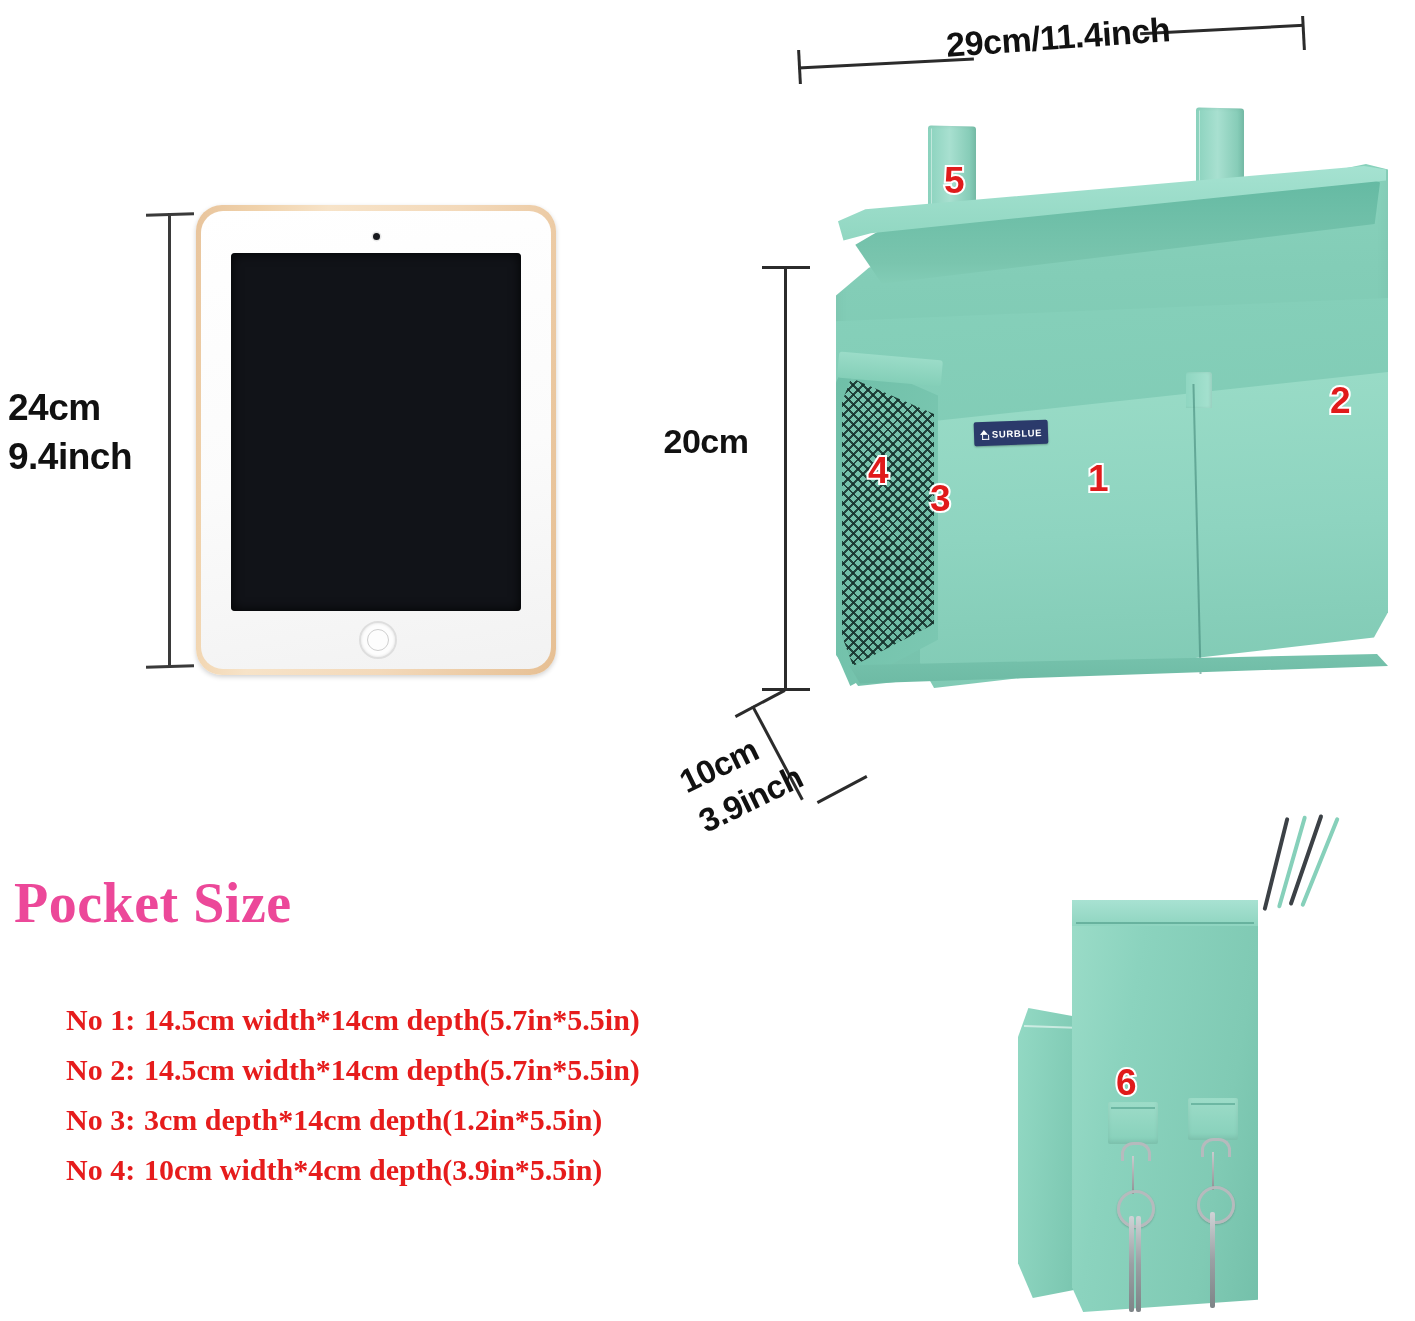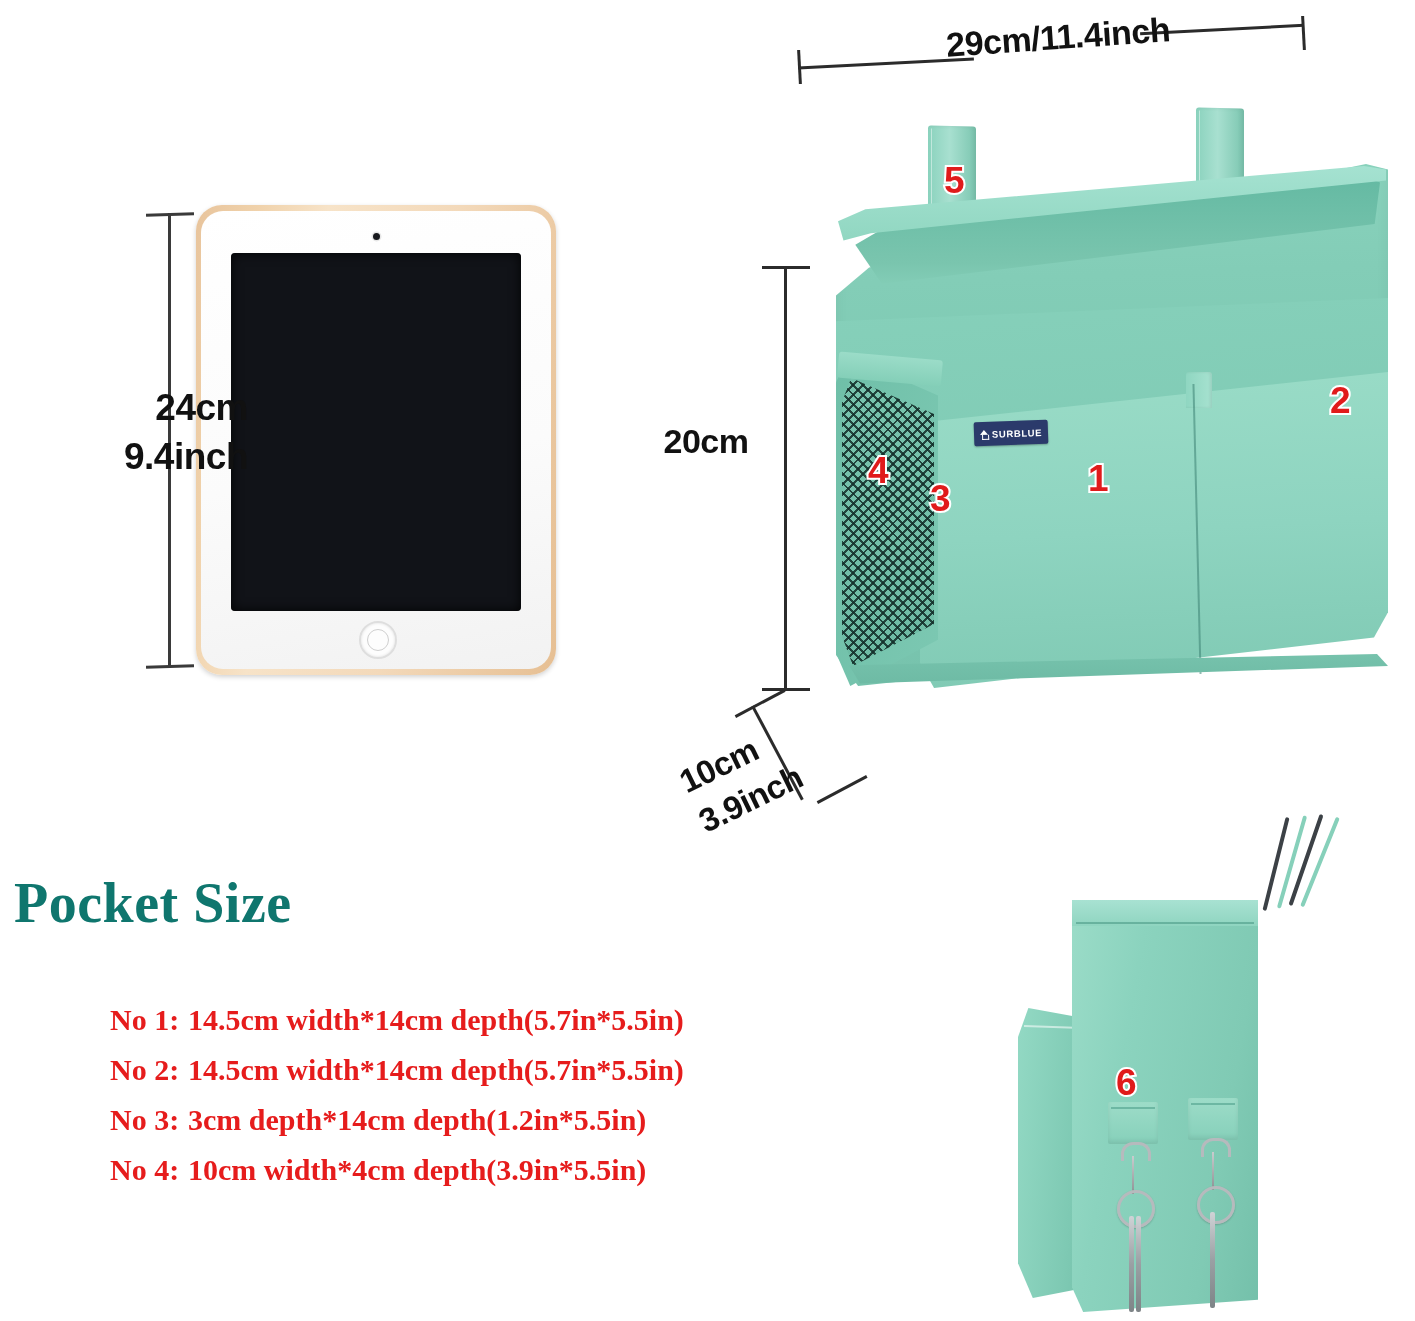--- a/index.html
+++ b/index.html
@@ -29,21 +29,21 @@
       box-shadow:inset 0 0 3px rgba(0,0,0,.12);}
   .tab-home::after{content:"";position:absolute;inset:6px;border-radius:50%;
       border:1.5px solid #cfcfcf;}
 
   
   #dim-height-tablet{left:128px;top:205px;width:80px;height:470px;}
   #dim-height-tablet .vline{left:40px;top:8px;width:2.5px;height:454px;background:#3a3a3a;}
   #dim-height-tablet .cap{left:18px;width:48px;height:2.5px;background:#3a3a3a;}
   #dim-height-tablet .cap.t{top:8px;transform:rotate(-2deg);}
   #dim-height-tablet .cap.b{top:460px;transform:rotate(-2deg);}
-  #dim-height-tablet .lbl{left:-120px;top:178px;width:240px;text-align:right;}
+  #dim-height-tablet .lbl{left:-120px;top:178px;width:240px;text-align:left;}
   #dim-height-tablet .lbl div{font-size:37px;line-height:49px;}
 
   
   #bag-figure{left:820px;top:60px;width:600px;height:680px;}
 
   .strap{position:absolute;background:linear-gradient(90deg,#8ad2bd,#a8e0d0 45%,#7cc6b0);
          border-radius:3px;box-shadow:inset -3px 0 4px rgba(0,0,0,.07);}
   .strap::after{content:"";position:absolute;left:3px;top:3px;bottom:3px;width:1px;
          background:rgba(255,255,255,.45);}
   #strap-left{left:108px;top:66px;width:48px;height:186px;transform:skewY(1.2deg);}
@@ -143,25 +143,25 @@
       background:#2b2b2b;transform:rotate(-28deg);transform-origin:center;}
   #dim-depth-bag .cap{position:absolute;width:56px;height:2.5px;background:#2b2b2b;}
   #dim-depth-bag .cap.t{left:40px;top:26px;transform:rotate(-28deg);}
   #dim-depth-bag .cap.b{left:122px;top:112px;transform:rotate(-28deg);}
   #dim-depth-bag .lbl{position:absolute;left:-10px;top:42px;width:190px;text-align:left;
       transform:rotate(-26deg);}
   #dim-depth-bag .lbl div{font-size:33px;line-height:44px;}
 
   
   #pocket-size-heading{left:14px;top:872px;font-family:"Liberation Serif",serif;
-      font-weight:bold;font-size:56px;line-height:62px;color:#0f766e;letter-spacing:.5px;}
+      font-weight:bold;font-size:56px;line-height:62px;color:#ec4899;letter-spacing:.5px;}
   #pocket-size-list{left:66px;top:995px;width:720px;}
   #pocket-size-list .row{font-family:"Liberation Serif",serif;font-weight:bold;
       color:#e61c1c;font-size:30px;line-height:50px;white-space:nowrap;}
-  #pocket-size-list .row .no{display:inline-block;width:78px;margin-left:44px;}
+  #pocket-size-list .row .no{display:inline-block;width:78px;}
 
   
   #sideview-figure{left:1010px;top:812px;width:330px;height:505px;}
   .sv-flap{position:absolute;left:8px;top:196px;width:74px;height:290px;
       background:linear-gradient(95deg,#93d9c4,#7ec9b3 70%,#74c0aa);
       clip-path:polygon(14% 0%, 100% 4%, 100% 96%, 20% 100%, 0% 88%, 0% 10%);
       border-radius:4px;}
   .sv-flap-seam{position:absolute;left:14px;top:214px;width:58px;height:2px;
       background:rgba(255,255,255,.55);transform:rotate(2deg);}
   .sv-body{position:absolute;left:62px;top:88px;width:186px;height:412px;

